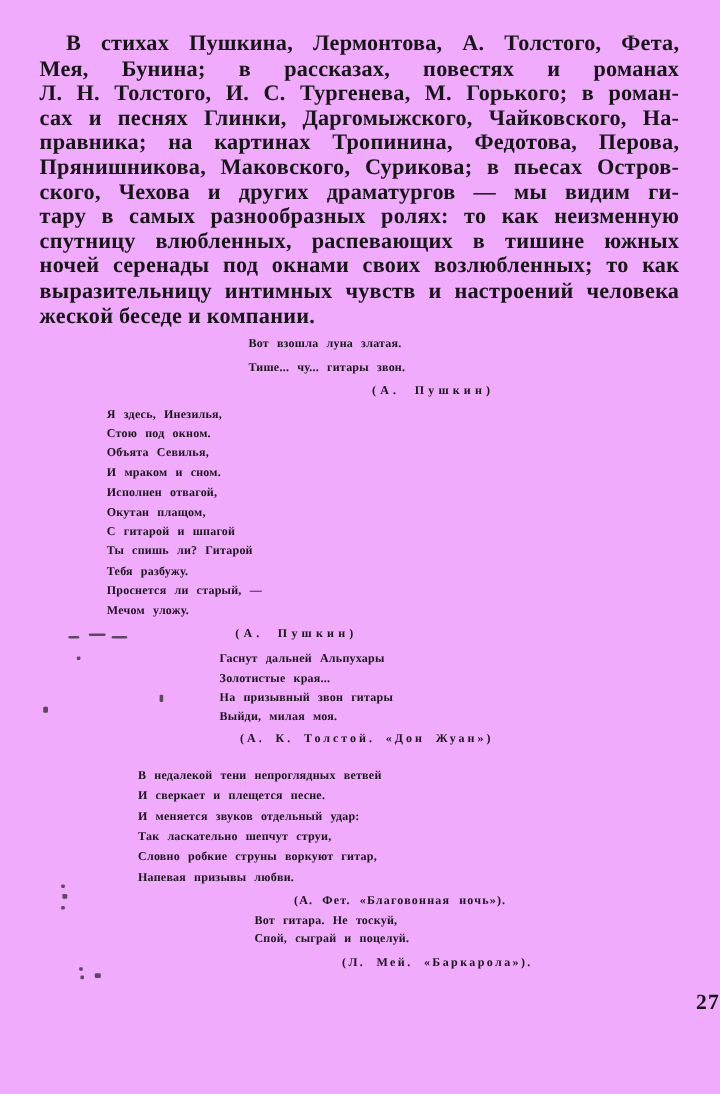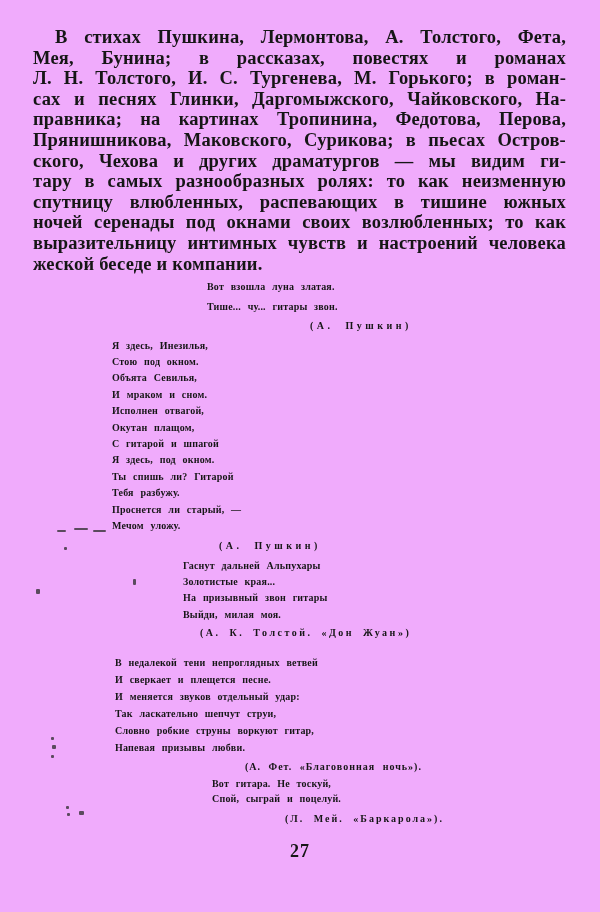--- a/index.html
+++ b/index.html
@@ -43,41 +43,41 @@
     word-spacing: 4px;
     letter-spacing: 0.2px;
   }
   .poem-line { white-space: nowrap; }
   .attribution { white-space: nowrap; }
 
   .poem-1 { margin-left: 207px; margin-top: 3px; }
   .poem-1 .poem-line, .poem-1 .attribution { line-height: 19.5px; }
   .poem-1 .attribution { margin-left: 103px; letter-spacing: 3.5px; word-spacing: 6px; }
 
-  .poem-2 { margin-left: 112px; margin-top: 2px; }
+  .poem-2 { margin-left: 89px; margin-top: 2px; }
   .poem-2 .poem-line { line-height: 16.4px; }
   .poem-2 .attribution { line-height: 16.4px; margin-top: 3px; margin-left: 107px; letter-spacing: 3.5px; word-spacing: 6px; }
 
   .poem-3 { margin-left: 183px; margin-top: 4px; }
   .poem-3 .poem-line { line-height: 16.2px; }
   .poem-3 .attribution { line-height: 16.2px; margin-top: 2px; margin-left: 17px; letter-spacing: 2.5px; word-spacing: 4px; }
 
   .poem-4 { margin-left: 115px; margin-top: 13px; }
   .poem-4 .poem-line { line-height: 17px; }
   .poem-4 .attribution { line-height: 17px; margin-top: 2px; margin-left: 130px; letter-spacing: 1px; word-spacing: 4px; }
 
   .poem-5 { margin-left: 212px; margin-top: 1px; }
   .poem-5 .poem-line { line-height: 15.5px; }
   .poem-5 .attribution { line-height: 16px; margin-top: 4px; margin-left: 73px; letter-spacing: 2px; word-spacing: 5px; }
 
   
   .page-number {
     margin-top: 14px;
     width: 100%;
-    text-align: center;
+    text-align: right;
     font-size: 18px;
     letter-spacing: 1px;
     font-family: Liberation Serif, serif;
   }
 
   
   .speck {
     position: absolute;
     background: #2a2a2a;
     border-radius: 1px;
@@ -123,21 +123,20 @@
   </div>
 
   <div class="poem poem-2">
     <div class="poem-line">Я здесь, Инезилья,</div>
     <div class="poem-line">Стою под окном.</div>
     <div class="poem-line">Объята Севилья,</div>
     <div class="poem-line">И мраком и сном.</div>
     <div class="poem-line">Исполнен отвагой,</div>
     <div class="poem-line">Окутан плащом,</div>
     <div class="poem-line">С гитарой и шпагой</div>
-    <div class="poem-line">Я здесь, под окном.</div>
     <div class="poem-line">Ты спишь ли? Гитарой</div>
     <div class="poem-line">Тебя разбужу.</div>
     <div class="poem-line">Проснется ли старый, —</div>
     <div class="poem-line">Мечом уложу.</div>
     <div class="attribution">(А. Пушкин)</div>
   </div>
 
   <div class="poem poem-3">
     <div class="poem-line">Гаснут дальней Альпухары</div>
     <div class="poem-line">Золотистые края...</div>

